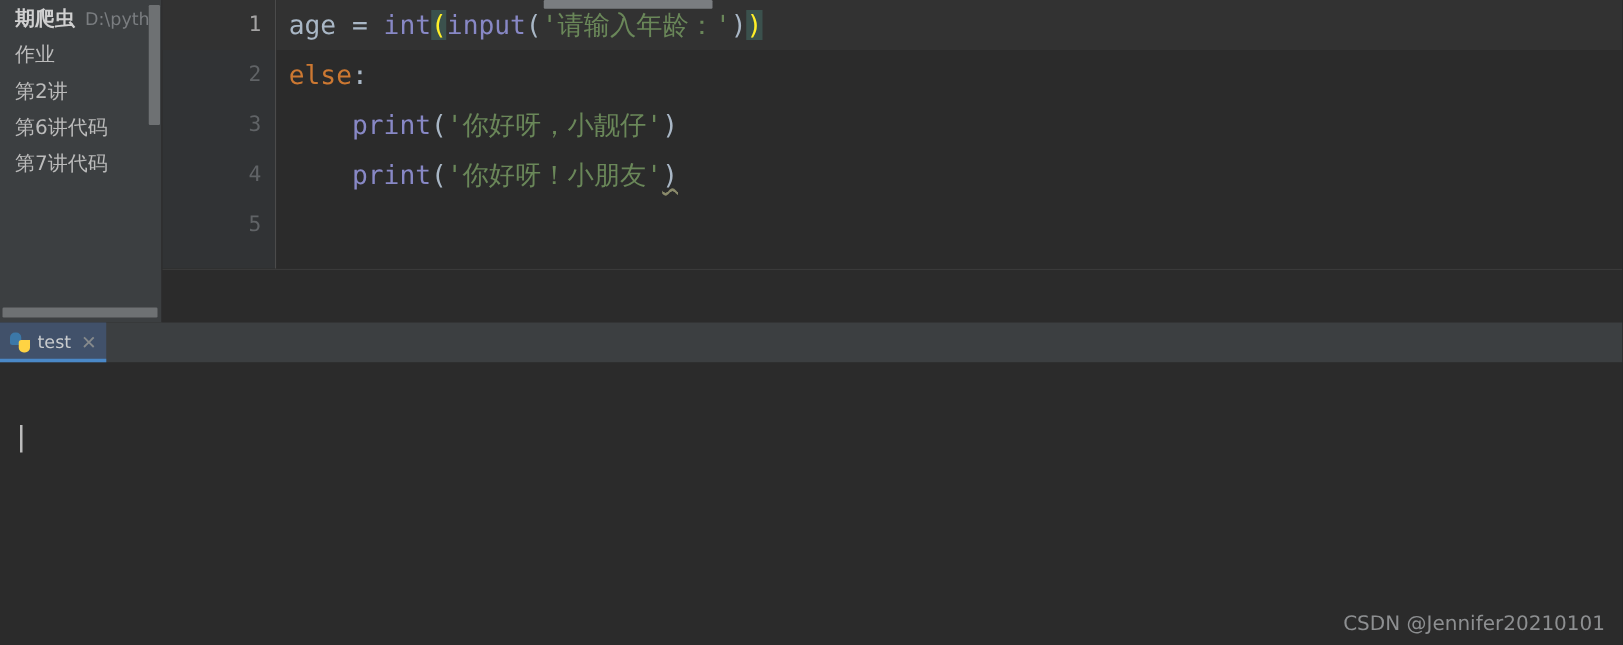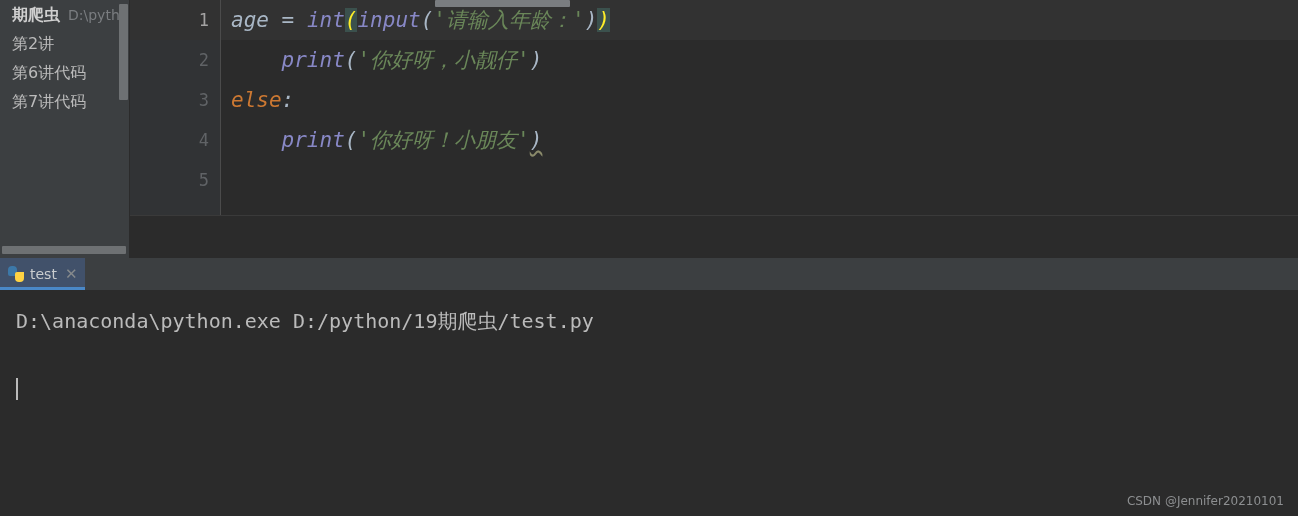--- a/index.html
+++ b/index.html
@@ -58,21 +58,20 @@
     color:#606366; font-size:17px;
     font-family:"DejaVu Sans Mono","Liberation Mono",monospace;
   }
   .gutter-line.current { color:#a4a3a3; background:#323232; }
   .gutter-sep {
     position:absolute; left:90px; top:0; width:1px; height:215px; background:#4b4b4b;
   }
   .code-area {
     position:absolute; left:91px; top:0; width:1077px; height:215px;
     background:#2b2b2b;
-    font-style:italic;
   }
   .code-line {
     height:40px; line-height:40px; white-space:pre; padding-left:10px;
     font-size:21px;
     font-family:"DejaVu Sans Mono","Liberation Mono",monospace;
   }
   .code-line.current { background:#323232; }
   .editor-bottom {
     position:absolute; left:0; top:215px; width:1168px; height:43px;
     background:#2b2b2b; border-top:1px solid #3a3a3a;
@@ -126,35 +125,36 @@
     font-size:20px; line-height:38px; white-space:pre; color:#bbbbbb;
   }
   .con-line.blank { color:transparent; }
   .con-in { color:#008000; font-style:italic; }
   .con-caret {
     display:inline-block; width:2px; height:22px; background:#bbbbbb;
     vertical-align:-4px;
   }
   .watermark {
     position:absolute; right:14px; bottom:8px;
-    color:#8d8f91; font-size:12px;
+    color:#8d8f91; font-size:16px;
     font-family:"DejaVu Sans","Liberation Sans",sans-serif;
     margin-top:12px;
   }
 </style>
 </head>
 <body>
 
 <div id="app">
 
   <div class="top-row">
 
     <div class="sidebar">
       <div class="tree" id="tree">
           <div class="tree-item root"><span>期爬虫</span><span class="path">D:\pytho</span></div>
+          <div class="tree-item"><span>作业</span></div>
           <div class="tree-item"><span>第2讲</span></div>
           <div class="tree-item"><span>第6讲代码</span></div>
           <div class="tree-item"><span>第7讲代码</span></div>
         </div>
       <div class="sb-vscroll"></div>
       <div class="sb-hscroll"></div>
     </div>
     <div class="sidebar-divider"></div>
 
     <div class="editor">
@@ -162,22 +162,22 @@
       <div class="gutter" id="gutter">
           <div class="gutter-line current">1</div>
           <div class="gutter-line">2</div>
           <div class="gutter-line">3</div>
           <div class="gutter-line">4</div>
           <div class="gutter-line">5</div>
         </div>
       <div class="gutter-sep"></div>
       <div class="code-area" id="code-area">
           <div class="code-line current"><span class="t-plain">age </span><span class="t-plain">= </span><span class="t-fn">int</span><span class="t-match">(</span><span class="t-fn">input</span><span class="t-paren">(</span><span class="t-str">'请输入年龄：'</span><span class="t-paren">)</span><span class="t-match">)</span></div>
+          <div class="code-line"><span class="t-kw">else</span><span class="t-plain">:</span></div>
           <div class="code-line"><span class="t-plain">    </span><span class="t-fn">print</span><span class="t-paren">(</span><span class="t-str">'你好呀，小靓仔'</span><span class="t-paren">)</span></div>
-          <div class="code-line"><span class="t-kw">else</span><span class="t-plain">:</span></div>
           <div class="code-line"><span class="t-plain">    </span><span class="t-fn">print</span><span class="t-paren">(</span><span class="t-str">'你好呀！小朋友'</span><span class="t-paren squiggle">)</span></div>
         </div>
       <div class="editor-bottom"></div>
     </div>
   </div>
 
   <div class="run-panel">
 
     <div class="run-tabbar">
       <div class="run-tab">
@@ -185,21 +185,20 @@
           <span class="b1"></span>
             <span class="b2"></span>
         </span>
         <span class="run-tab-label">test</span>
         <span class="run-tab-close">✕</span>
         <span class="run-tab-underline"></span>
       </div>
     </div>
 
     <div class="console" id="console">
-        <div class="con-line"><span>D:\anaconda\python.exe D:/python/19期爬虫/test.py</span></div>
         <div class="con-line blank"><span>&nbsp;</span></div>
         <div class="con-line" style="line-height: 20px;"><span class="con-caret"></span></div>
       </div>
 
     <div class="watermark">CSDN @Jennifer20210101</div>
   </div>
 
 </div>
 
 </body></html>

